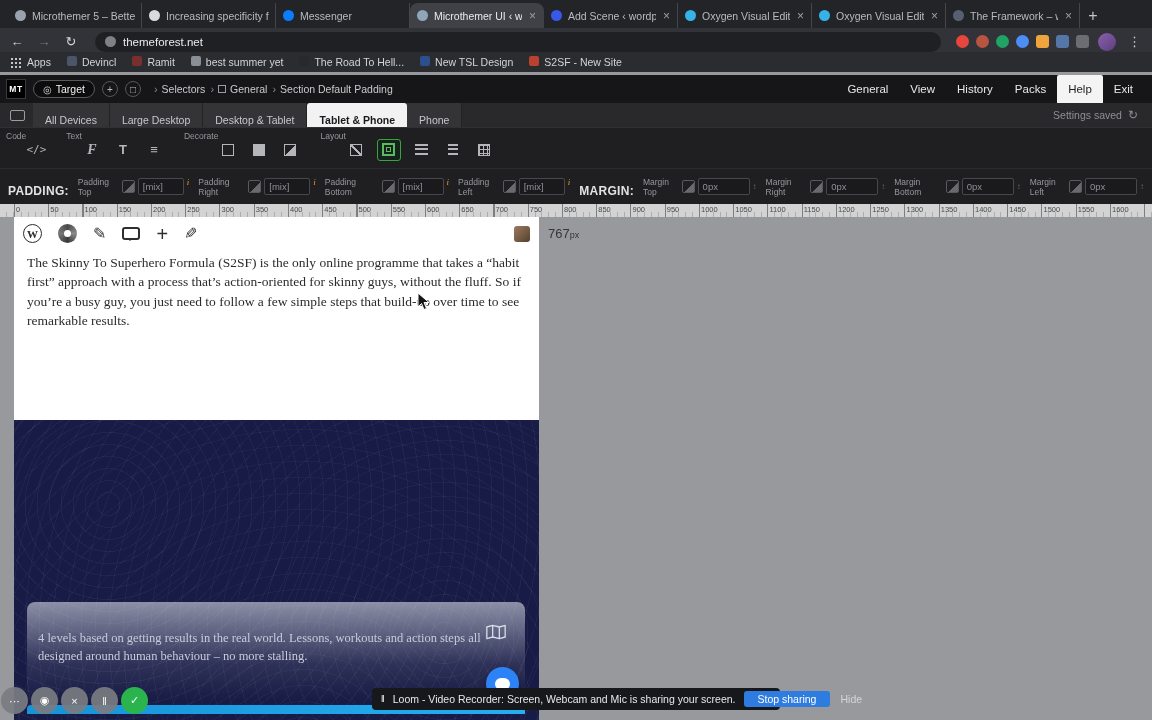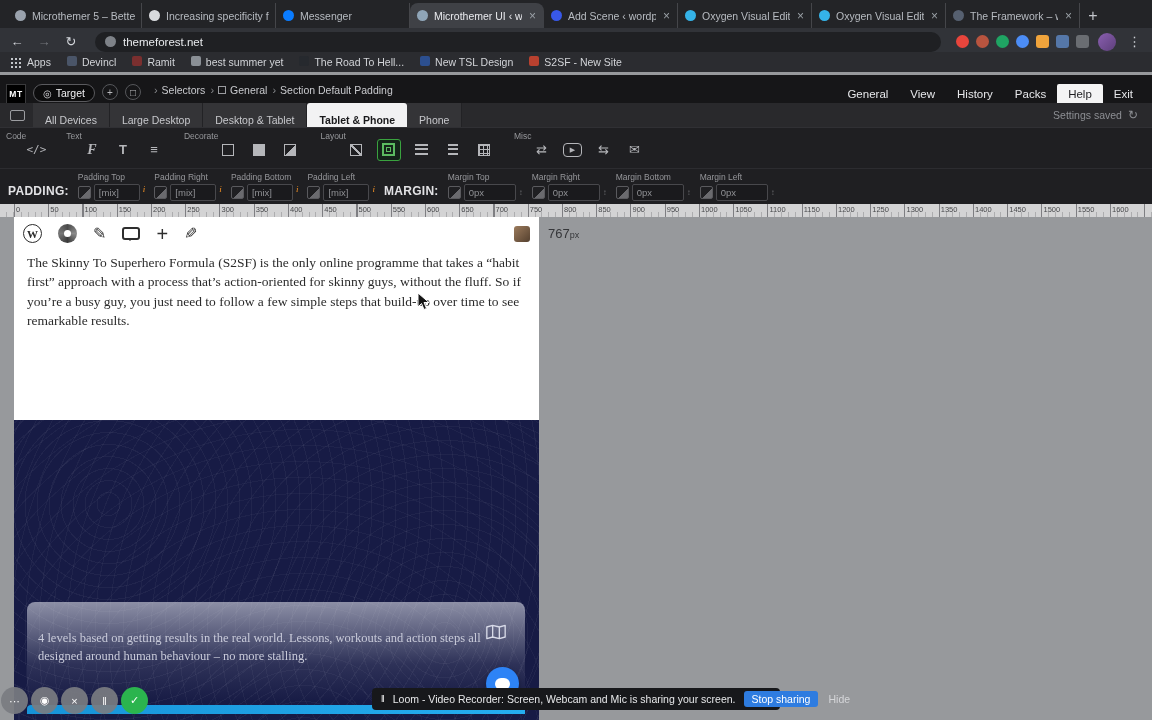--- a/index.html
+++ b/index.html
@@ -31,21 +31,21 @@
 .menu-dots{color:#cfd2d7;font-size:13px;padding:0 3px}
 
 
 .bookmarks{position:absolute;top:52px;left:0;right:0;height:20px;background:#2b2c30;display:flex;align-items:center;padding:0 10px;gap:16px}
 .apps-grid{width:11px;height:11px;background-image:radial-gradient(#c3c6cb 1px,transparent 1.3px);background-size:4px 4px}
 .bm{display:flex;align-items:flex-start;gap:5px;color:#d2d4d8;font-size:10.5px;white-space:nowrap}
 .bm-fav{width:10px;height:10px;border-radius:2px}
 .apps-label{color:#d2d4d8;font-size:10.5px;margin-left:-10px}
 
 
-.mt-header{position:absolute;top:75px;left:0;right:0;height:28px;background:#161618;display:flex;align-items:flex-start;padding:9px 8px 0 6px;gap:7px}
+.mt-header{position:absolute;top:75px;left:0;right:0;height:28px;background:#161618;display:flex;align-items:center;padding:0 8px 0 6px;gap:7px}
 .mt-logo{width:20px;height:20px;background:#000;border:1px solid #3a3a3c;color:#fff;font-size:8.5px;font-weight:bold;display:flex;align-items:center;justify-content:center;letter-spacing:.5px}
 .target-btn{height:18px;border:1px solid #5a5a5e;border-radius:10px;background:#0c0c0d;color:#f0f0f2;font-size:10.5px;display:flex;align-items:center;gap:4px;padding:0 9px}
 .target-ic{font-size:10px;color:#d8d8dc}
 .mt-circle{width:16px;height:16px;border-radius:50%;border:1px solid #55565a;color:#b9babd;font-size:10px;display:flex;align-items:center;justify-content:center}
 .crumbs{display:flex;align-items:center;gap:5px;margin-left:6px}
 .crumb{display:flex;align-items:center;gap:4px;color:#c9cace;font-size:10.5px}
 .crumb .chev{color:#87898d;font-size:11px}
 .crumb .box-ic{width:8px;height:8px;border:1px solid #9a9b9f}
 .mt-menu{margin-left:auto;display:flex;align-items:center;height:100%}
 .mt-menu-item{color:#e6e7ea;font-size:11.5px;padding:0 11px;height:100%;display:flex;align-items:center}
@@ -76,21 +76,21 @@
 .ic-expand{width:12px;height:12px;border:1.5px solid currentColor;background:linear-gradient(45deg,transparent 44%,currentColor 44% 56%,transparent 56%)}
 .ic-rows{width:13px;height:11px;background:repeating-linear-gradient(to bottom,currentColor 0 2px,transparent 2px 4.5px)}
 .ic-rows.narrow{width:10px}
 .ic-grid{width:12px;height:12px;border:1px solid currentColor;background:linear-gradient(currentColor 1px,transparent 1px) 0 0/4px 4px,linear-gradient(90deg,currentColor 1px,transparent 1px) 0 0/4px 4px}
 .vid-box{width:19px;height:14px;border:1.5px solid currentColor;border-radius:4px;display:flex;align-items:center;justify-content:center;font-size:7px}
 
 
 .props-row{position:absolute;top:168px;left:0;right:0;height:36px;background:#1f1f22;display:flex;align-items:center;gap:9px;padding:0 8px;border-top:1px solid #2c2c30}
 .sec-label{font-size:12px;font-weight:bold;color:#e2e2e5;letter-spacing:.3px;margin-top:8px}
 .fields{display:flex;gap:9px}
-.field{display:flex;flex-direction:column;gap:2px}
+.field{display:flex;gap:2px}
 .f-label{font-size:8.5px;color:#96979b}
 .f-row{display:flex;align-items:center;gap:3px}
 .f-icon{width:13px;height:13px;border:1px solid #5a5a5e;border-radius:2px;background:linear-gradient(135deg,transparent 55%,#6a6a6e 55%)}
 .f-input{width:46px;height:17px;background:#1a1a1d;border:1px solid #48484c;border-radius:2px;color:#8f9094;font-size:9.5px;display:flex;align-items:center;padding:0 4px}
 .f-input.wide{width:52px}
 .f-imp{color:#f39124;font-size:9px;font-style:italic;font-family:"Liberation Serif",serif;align-self:flex-start;line-height:10px}
 .m-step{color:#606165;font-size:8px}
 
 
 .ruler{position:absolute;top:204px;left:0;right:0;height:13px;background:#d3d3d4;overflow:hidden;
@@ -129,21 +129,21 @@
 
 
 .loom-controls{position:absolute;left:1px;bottom:6px;display:flex;gap:3px}
 .rec-btn{width:27px;height:27px;border-radius:50%;background:rgba(122,124,129,.92);color:#fff;font-size:11px;display:flex;align-items:center;justify-content:center}
 .rec-btn.green{background:#2bb44e}
 
 
 .loom-bar{position:absolute;left:372px;top:688px;width:408px;height:22px;background:#17181b;border-radius:4px;display:flex;align-items:center;gap:8px;padding:0 9px}
 .loom-pause{color:#fff;font-size:9px}
 .loom-msg{color:#e7e8ea;font-size:10.5px;white-space:nowrap}
-.stop-btn{background:#2e7ce0;color:#fff;font-size:10.5px;border:none;border-radius:3px;padding:2px 8px;white-space:nowrap}
+.stop-btn{background:#2e7ce0;color:#fff;font-size:10.5px;border:none;border-radius:3px;padding:2px 14px;white-space:nowrap}
 .hide-btn{color:#d5d6d9;font-size:10.5px;margin-left:2px}
 </style>
 </head>
 <body>
 
 <div class="screen">
 
   <div class="tabstrip">
     <div class="tabs">
 
@@ -338,31 +338,20 @@
           </span>
         <span class="fmt-btn">
             <span class="ic-rows"></span>
           </span>
         <span class="fmt-btn">
             <span class="ic-rows narrow"></span>
           </span>
         <span class="fmt-btn">
             <span class="ic-grid"></span>
           </span>
-      </div>
-    </div>
-    <div class="fgroup">
-      <span class="g-label">Misc</span>
-      <div class="g-icons">
-        <span class="fmt-btn">⇄</span>
-        <span class="fmt-btn">
-            <span class="vid-box">▶</span>
-          </span>
-        <span class="fmt-btn">⇆</span>
-        <span class="fmt-btn">✉</span>
       </div>
     </div>
   </div>
 
   <div class="props-row">
     <span class="sec-label">PADDING:</span>
     <div class="fields">
 
     <div class="field">
         <span class="f-label">Padding Top</span>

